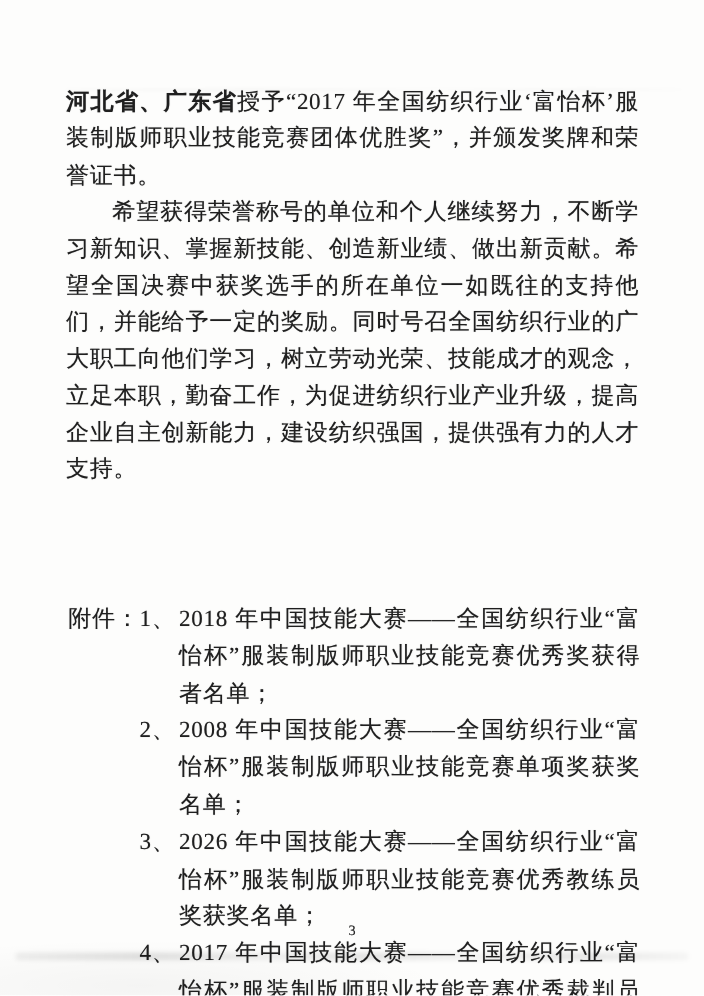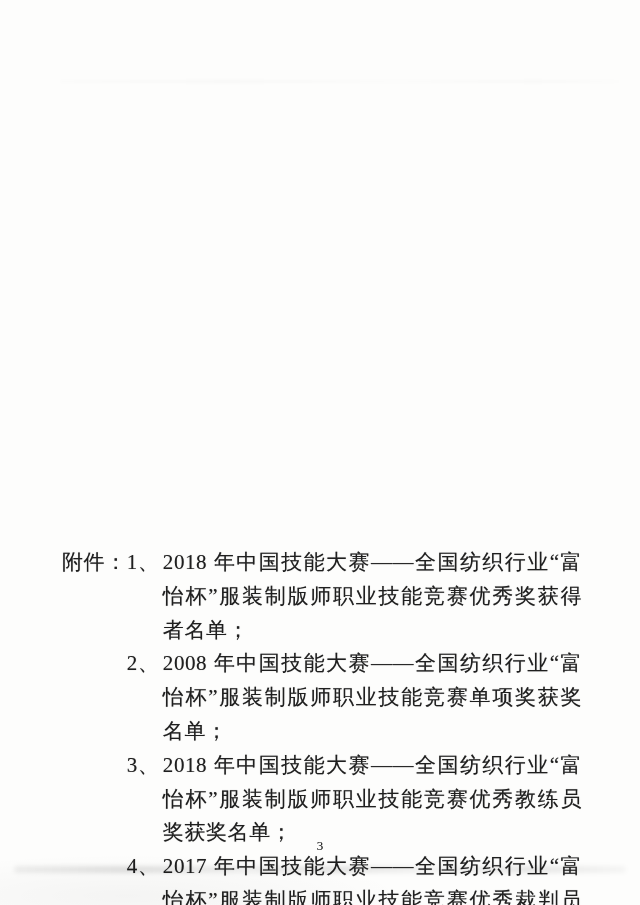--- a/index.html
+++ b/index.html
@@ -93,41 +93,43 @@
   }
 </style>
 </head>
 <body>
 
 <div class="page">
 
   <div class="scan-noise-top"></div>
 
   <div class="textblock">
+    <p><span class="bold">河北省、广东省</span><span>授予“2017 年全国纺织行业‘富怡杯’服装制版师职业技能竞赛团体优胜奖”，并颁发奖牌和荣誉证书。</span></p>
 
 
+    <p class="indent">希望获得荣誉称号的单位和个人继续努力，不断学习新知识、掌握新技能、创造新业绩、做出新贡献。希望全国决赛中获奖选手的所在单位一如既往的支持他们，并能给予一定的奖励。同时号召全国纺织行业的广大职工向他们学习，树立劳动光荣、技能成才的观念，立足本职，勤奋工作，为促进纺织行业产业升级，提高企业自主创新能力，建设纺织强国，提供强有力的人才支持。</p>
   </div>
 
   <div class="attachments">
     <span class="att-label">附件：</span>
     <div class="att-list">
 
       <div class="att-item">
         <span class="att-num">1、</span>
         <span class="att-text">2018 年中国技能大赛——全国纺织行业“富怡杯”服装制版师职业技能竞赛优秀奖获得者名单；</span>
       </div>
 
       <div class="att-item">
         <span class="att-num">2、</span>
         <span class="att-text">2008 年中国技能大赛——全国纺织行业“富怡杯”服装制版师职业技能竞赛单项奖获奖名单；</span>
       </div>
 
       <div class="att-item">
         <span class="att-num">3、</span>
-        <span class="att-text">2018 年中国技能大赛——全国纺织行业“富怡杯”服装制版师职业技能竞赛优秀教练员奖获奖名单；</span>
+        <span class="att-text">2026 年中国技能大赛——全国纺织行业“富怡杯”服装制版师职业技能竞赛优秀教练员奖获奖名单；</span>
       </div>
 
       <div class="att-item">
         <span class="att-num">4、</span>
         <span class="att-text">2017 年中国技能大赛——全国纺织行业“富怡杯”服装制版师职业技能竞赛优秀裁判员奖获奖名单。</span>
       </div>
 
     </div>
   </div>
 

